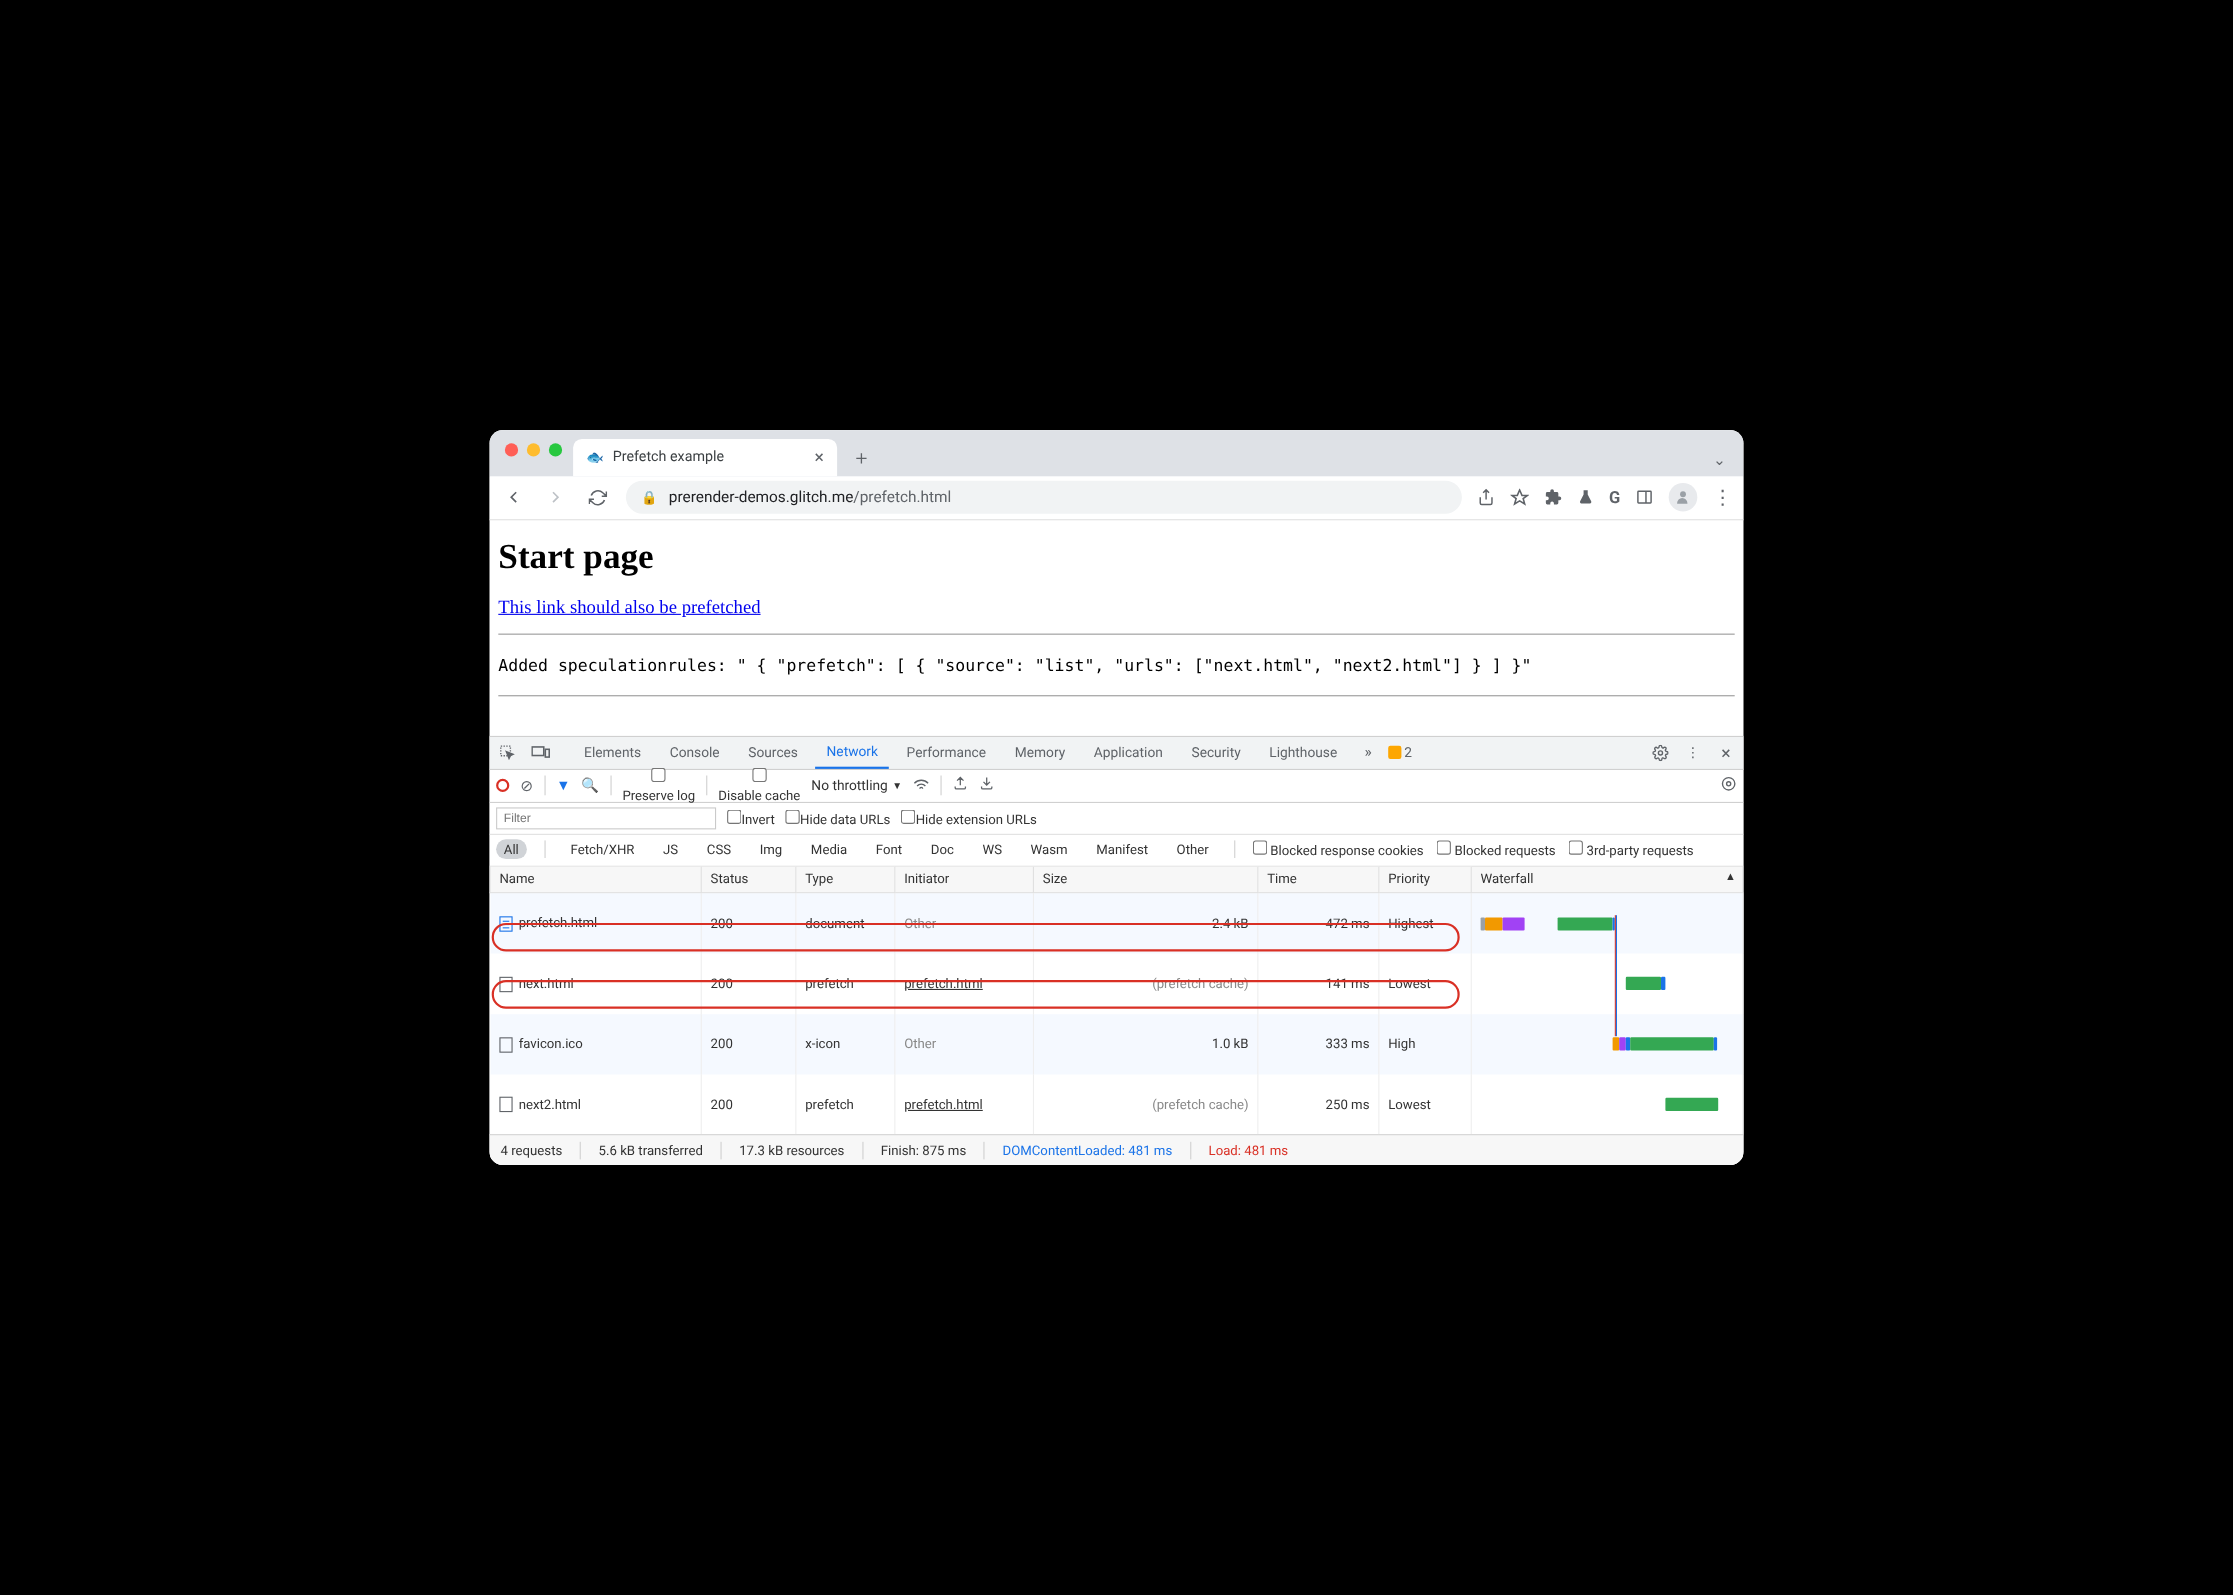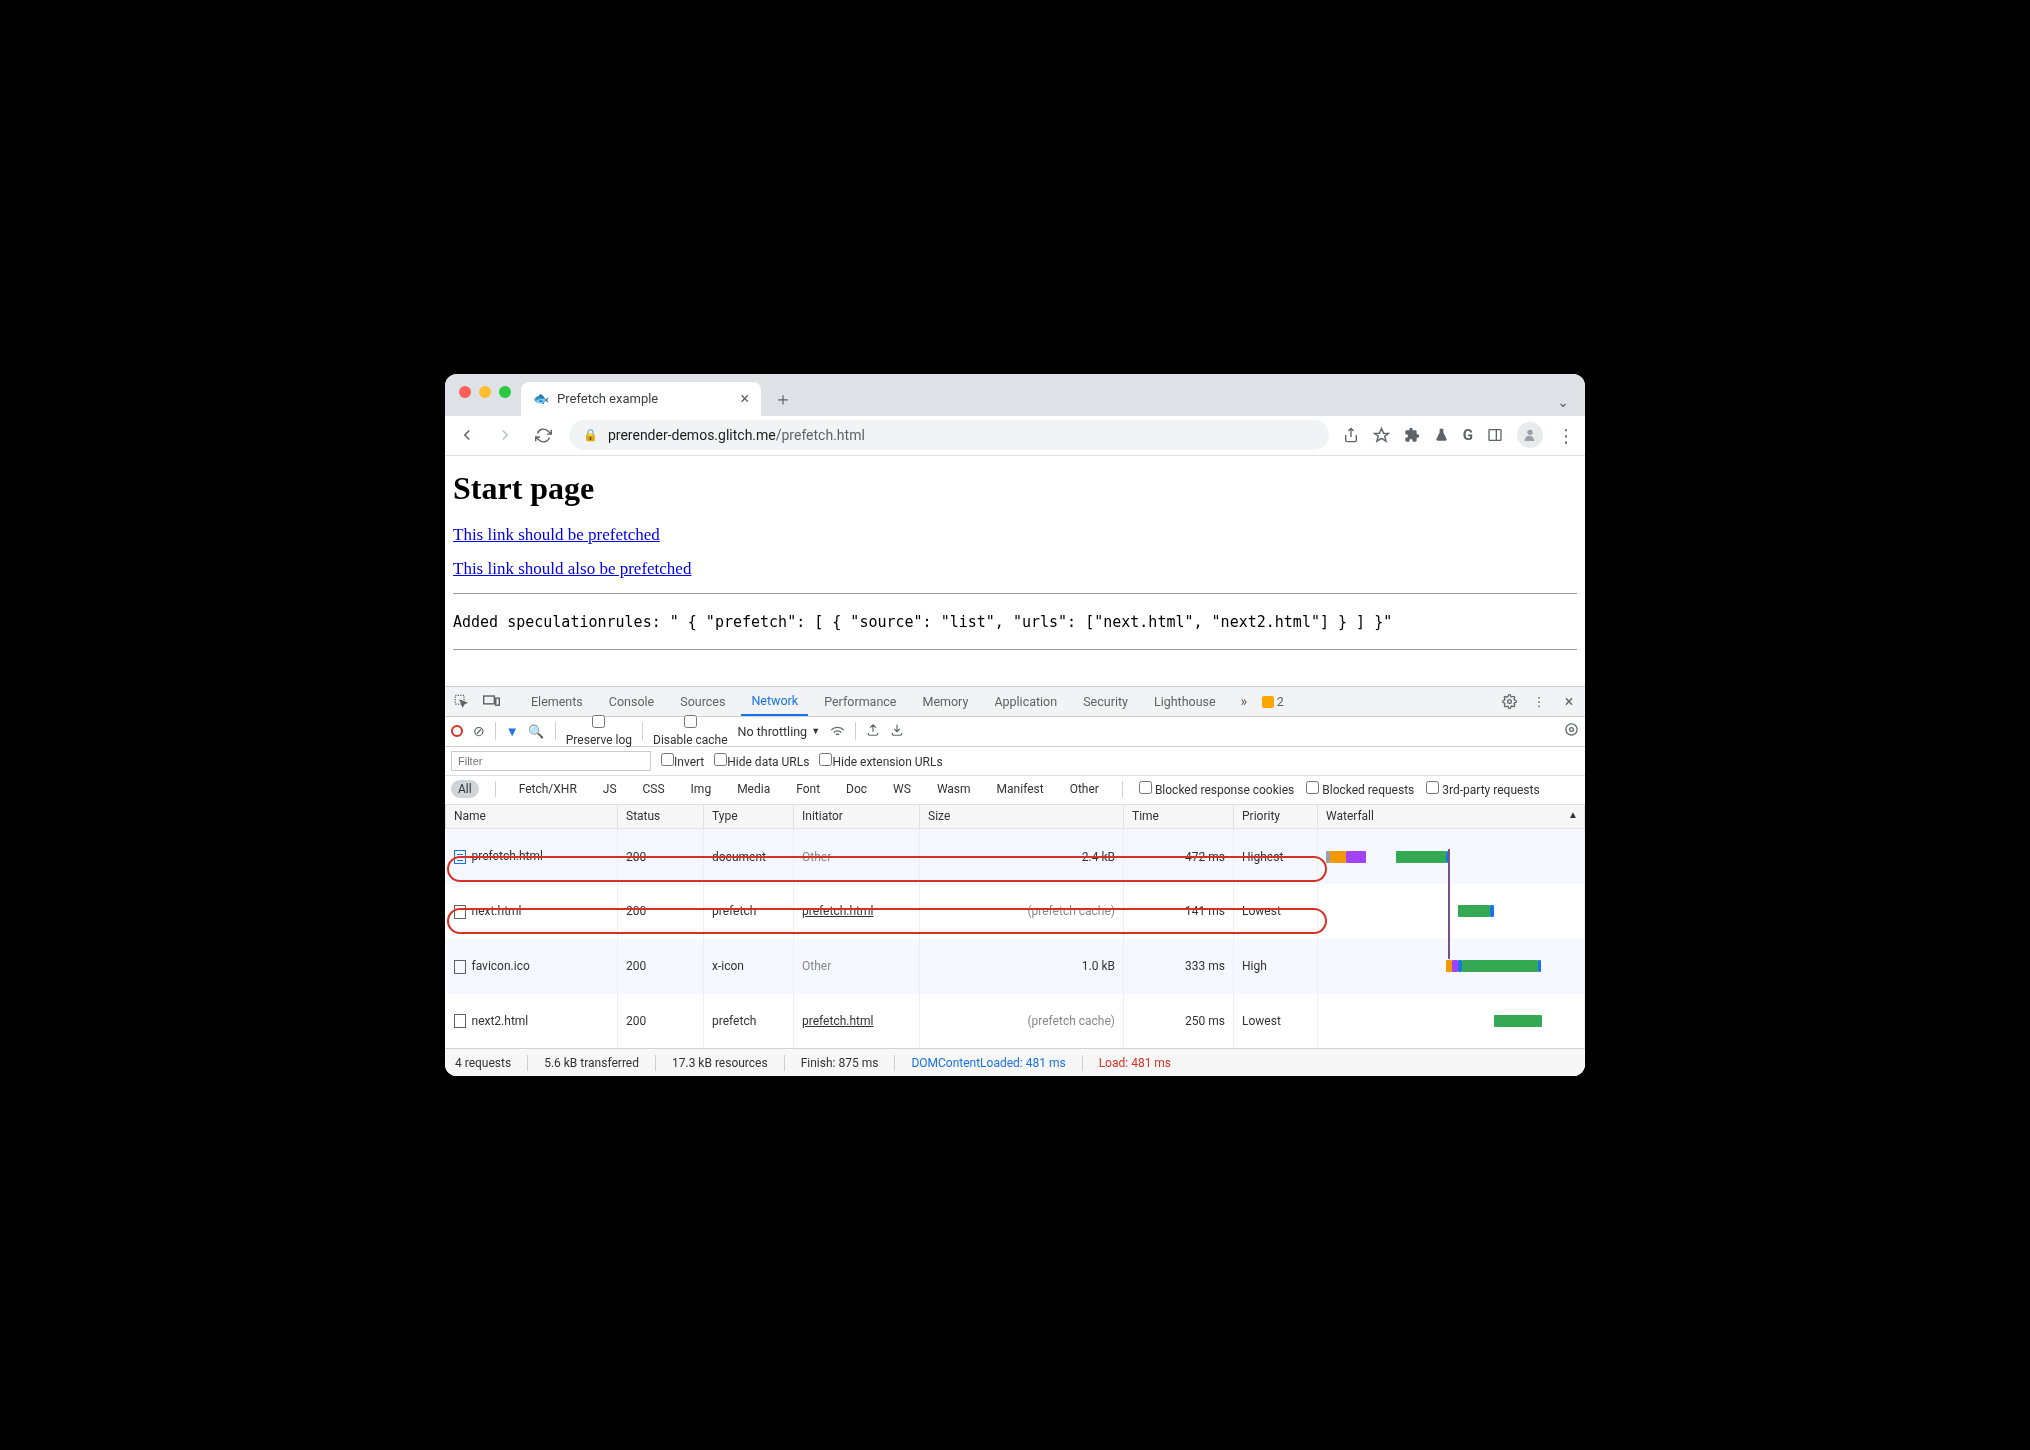--- a/index.html
+++ b/index.html
@@ -100,21 +100,21 @@
 .type-chips { display:flex; gap:12px; align-items:center; font-size:12px; flex-wrap:wrap; width:100%; padding:4px 6px 6px 6px; border-bottom:1px solid #e0e0e0;}
 .chip { padding:2px 7px; border-radius:10px; cursor:pointer; color:#333;}
 .chip.active { background:#d0d3d7; }
 .chip-sep{width:1px; height:16px; background:#d0d0d0; margin:0 4px;}
 
 .net-table { width:100%; border-collapse:collapse; font-size:12px;}
 .net-table th { text-align:left; font-weight:normal; color:#333; padding:4px 8px; border:1px solid #e0e0e0; border-top:none; background:#f7f7f7; height:24px;}
 .net-table td { padding:20px 8px; border-right:1px solid #eee; height:24px; white-space:nowrap;}
 .net-table tr.even { background:#f5f9ff;}
 .net-table tr.odd { background:#fff;}
-.col-name{width:172px;} .col-status{width:86px;} .col-type{width:90px;} .col-init{width:126px;}
+.col-name{width:192px;} .col-status{width:86px;} .col-type{width:90px;} .col-init{width:126px;}
 .col-size{width:204px; text-align:right;} .col-time{width:110px; text-align:right;} .col-prio{width:84px;}
 .net-table td.size{text-align:right;} .net-table td.time{text-align:right;}
 .file-icon{display:inline-block; width:12px; height:14px; border:1px solid #1a73e8; margin-right:6px; vertical-align:middle; position:relative;}
 .file-icon.doc::after{content:""; position:absolute; left:2px; right:2px; top:3px; height:1px; background:#1a73e8; box-shadow:0 3px 0 #1a73e8, 0 6px 0 #1a73e8;}
 .file-icon.blank{border-color:#5f6368;}
 .init-link{ text-decoration:underline; color:#333; cursor:pointer;}
 .muted{color:#888;}
 .waterfall-head{position:relative;}
 .sort-arrow{position:absolute; right:6px; font-size:10px; color:#333;}
 
@@ -204,21 +204,20 @@
             <circle cx="12" cy="8" r="4"></circle>
             <path d="M4 21v-1a7 7 0 0114 0v1"></path>
           </svg>
         </span>
       <span class="menu-dots">⋮</span>
     </div>
   </div>
 
   <div class="page-content">
     <h1>Start page</h1>
-    <a class="plink">This link should be prefetched</a>
     <a class="plink">This link should also be prefetched</a>
     <hr>
     <div class="mono">Added speculationrules: " { "prefetch": [ { "source": "list", "urls": ["next.html", "next2.html"] } ] }"</div>
     <hr>
   </div>
 
   <div class="devtools">
     <div class="dt-tabs">
       <span class="icon-btn">
           <svg width="15" height="15" viewBox="0 0 24 24" fill="none" stroke="#5f6368" stroke-width="2">

